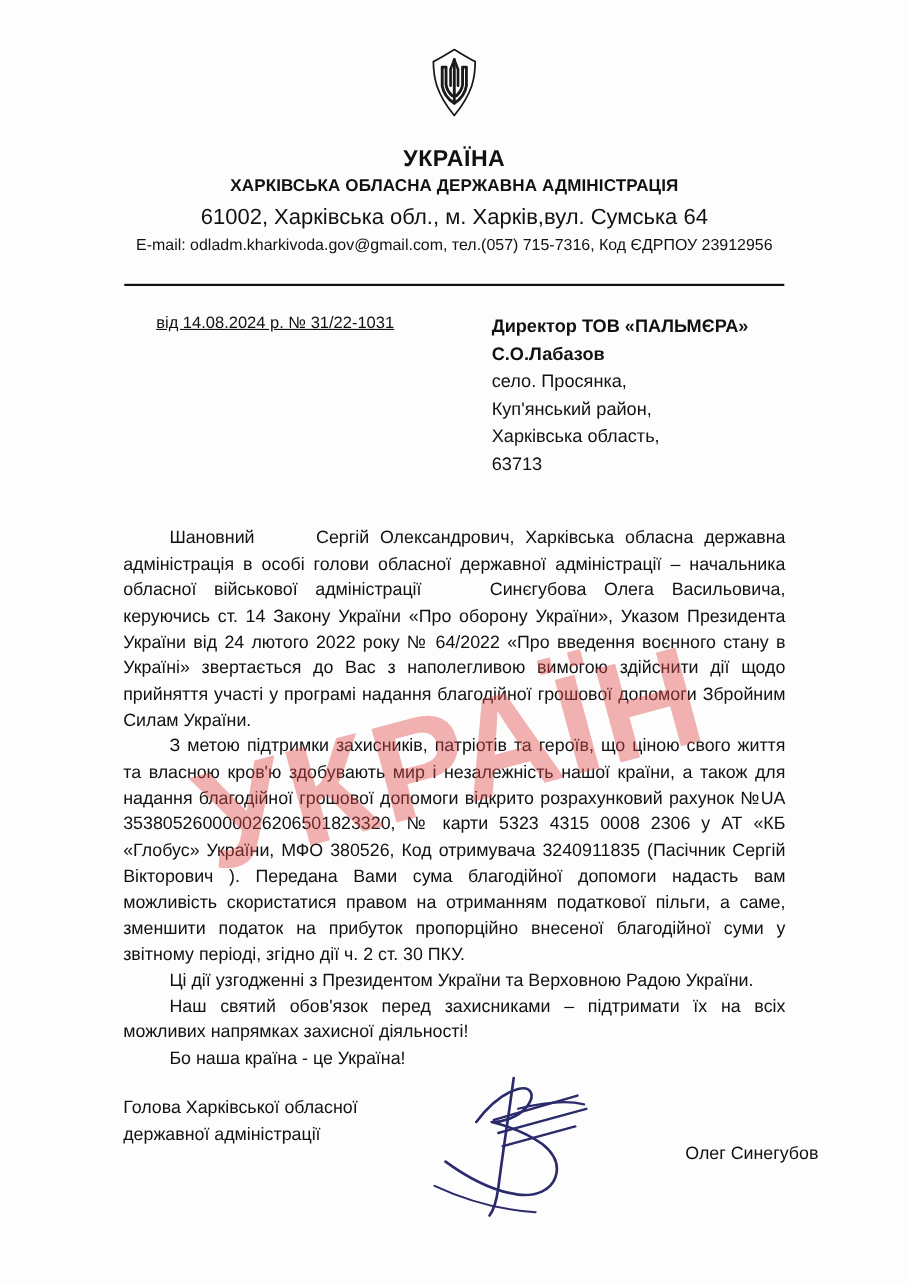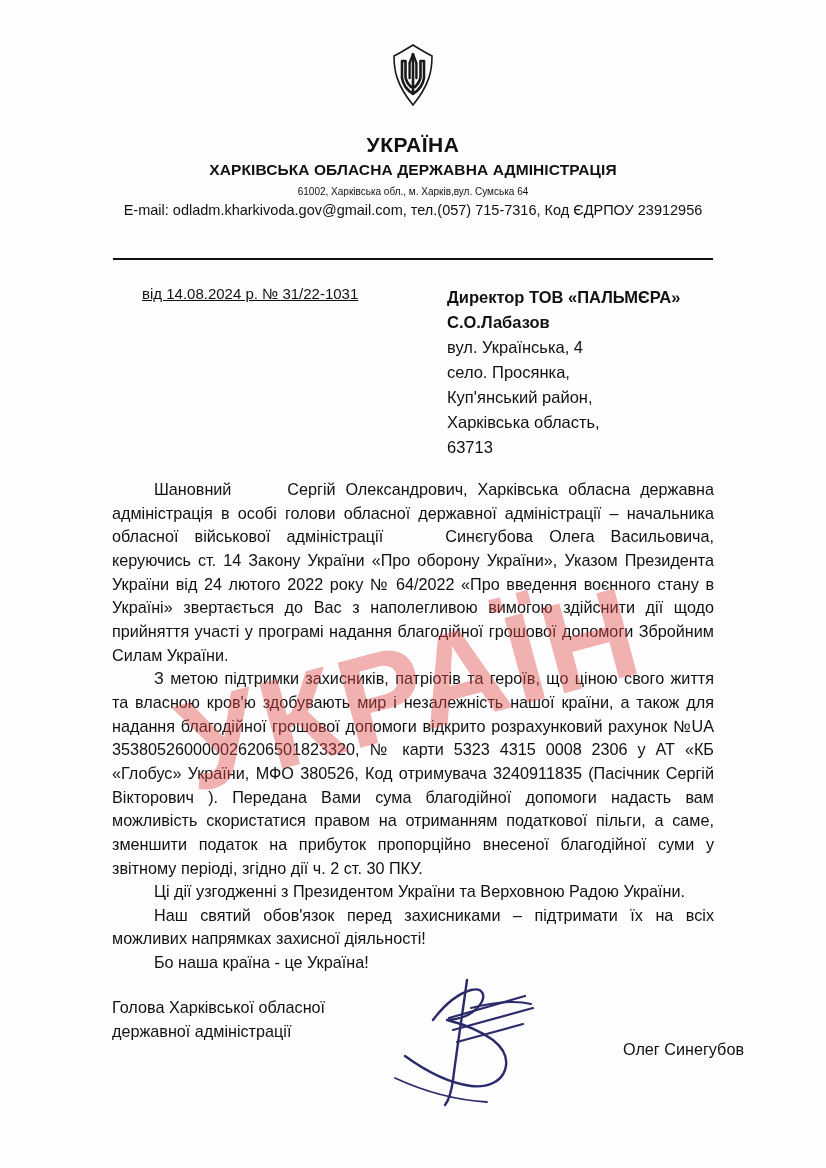--- a/index.html
+++ b/index.html
@@ -57,21 +57,21 @@
     letter-spacing: 0.1px;
     margin-top: 2px;
   }
   .h-ova {
     font-size: 23px;
     font-weight: bold;
     margin-top: 4px;
     letter-spacing: 0.2px;
   }
   .h-addr {
-    font-size: 10px;
+    font-size: 20px;
     margin-top: 6px;
   }
   .h-email {
     font-size: 14.5px;
     margin-top: 3px;
   }
 
   .rule {
     position: absolute;
     top: 258px;
@@ -179,21 +179,20 @@
     <div class="h-email">E-mail: odladm.kharkivoda.gov@gmail.com, тел.(057) 715-7316,  Код ЄДРПОУ 23912956</div>
   </div>
 
   <div class="rule"></div>
 
   <div class="ref">від 14.08.2024 р. № 31/22-1031</div>
 
   <div class="addressee">
     <div class="strong">Директор ТОВ «ПАЛЬМЄРА»</div>
     <div class="strong">С.О.Лабазов</div>
-    <div>вул. Українська, 4</div>
     <div>село. Просянка,</div>
     <div>Куп'янський район,</div>
     <div>Харківська область,</div>
     <div>63713</div>
   </div>
 
   <div class="body-text">
     <p><span>Шановний </span><b>Сергій Олександрович</b><span>, Харківська обласна державна адміністрація в особі голови обласної державної адміністрації – начальника обласної військової адміністрації </span><b>Синєгубова Олега Васильовича</b><span>, керуючись   ст. 14 Закону України «Про оборону України», Указом Президента України від 24 лютого 2022 року № 64/2022 «Про введення воєнного стану в Україні» звертається до Вас з наполегливою вимогою здійснити дії щодо прийняття участі у програмі надання благодійної грошової допомоги Збройним Силам України.</span></p>
     <p>З метою підтримки захисників, патріотів та героїв, що ціною свого життя та власною кров'ю здобувають мир і незалежність нашої країни, а також для надання благодійної грошової допомоги відкрито розрахунковий рахунок  №UA 353805260000026206501823320, № карти 5323 4315 0008 2306 у АТ «КБ «Глобус» України, МФО 380526, Код отримувача 3240911835 (Пасічник Сергій Вікторович ). Передана Вами сума  благодійної допомоги надасть вам можливість скористатися правом на  отриманням податкової пільги, а саме, зменшити податок на прибуток пропорційно внесеної благодійної суми у звітному періоді, згідно дії ч. 2 ст. 30 ПКУ.</p>
     <p>Ці дії узгодженні з Президентом України та Верховною Радою України.</p>

